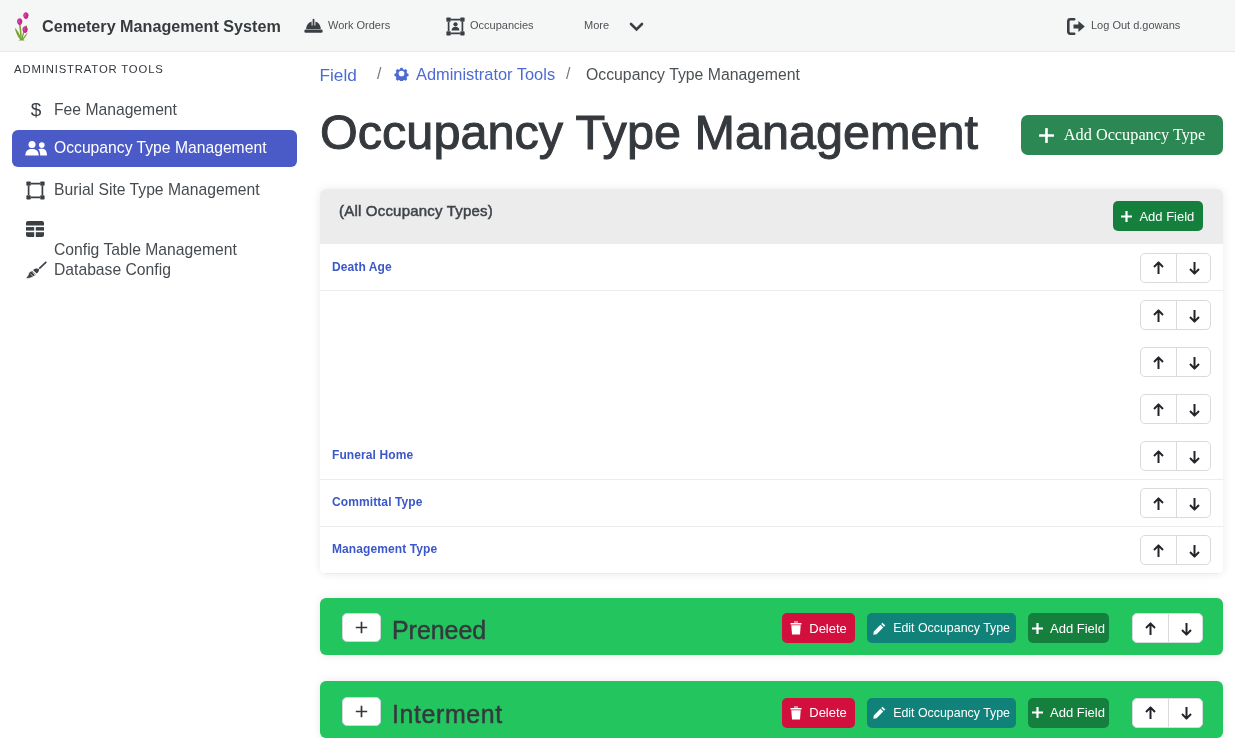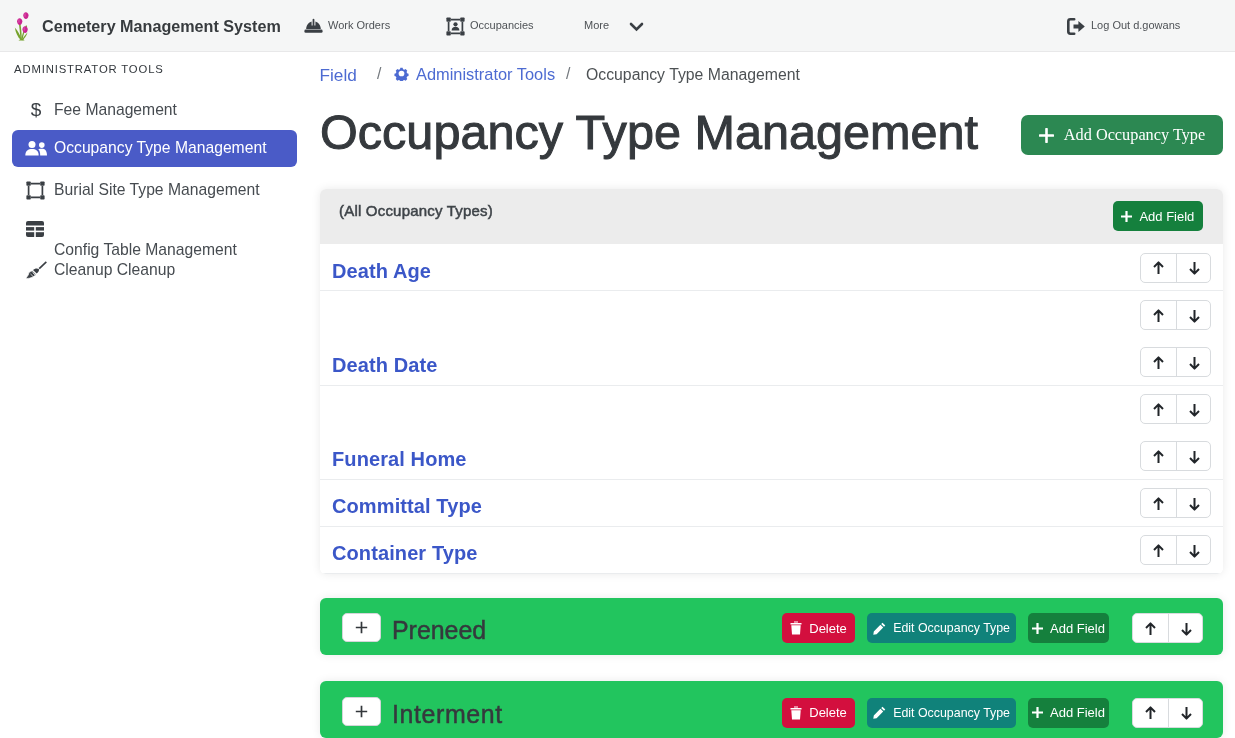--- a/index.html
+++ b/index.html
@@ -32,21 +32,21 @@
   background:#2c8852; border-radius:7px; color:#fff; font-size:16.3px;
   display:flex; align-items:center; justify-content:center;font-family:Liberation Serif, serif; }
 
 
 #card { position:absolute; left:320px; top:189px; width:903px; height:385px;
   border-radius:6px; overflow:hidden; box-shadow:0 0 10px rgba(0,0,0,0.085); }
 #card-head { position:absolute; left:0; top:0; width:903px; height:55.4px; background:#ececec; }
 #card-head .t { position:absolute; left:19px; top:13px; font-size:15px; font-weight:500; color:#3f4449; letter-spacing:0.2px; -webkit-text-stroke:0.5px #3f4449; }
 .row { position:absolute; left:0; width:903px; height:47px; background:#fff;
   border-bottom:1px solid #eaecee; }
-.row .lab { position:absolute; left:12px; top:15.5px; font-size:20px; font-weight:700; color:#3b57c8; letter-spacing:0.1px; }
+.row .lab { position:absolute; left:12px; top:15.5px; font-size:12px; font-weight:700; color:#3b57c8; letter-spacing:0.1px; }
 .arrgrp { position:absolute; width:71px; height:30px; background:#fff;
   border:1px solid #d8dbde; border-radius:5px; }
 .arrgrp .mid { position:absolute; left:35px; top:0; width:1px; height:28px; background:#d8dbde; }
 .arr { position:absolute; top:1px; width:35px; height:27px; display:flex;
   align-items:center; justify-content:center; }
 
 
 .sbtn { position:absolute; height:30px; border-radius:5px; color:#fff;
   display:flex; align-items:center; justify-content:center; font-size:13px; white-space:nowrap; }
 .red { background:#d30f3e; }
@@ -179,21 +179,21 @@
 
 <div class="sicon" style="top:261px;">
     <svg width="21" height="19" viewBox="0 0 21 19">
       <g fill="#3a3f44">
         <path d="M19.8 0.3 L20.9 1.4 L13.8 8.2 L12.6 7 Z"></path>
         <path d="M12.9 8 C11 7 8.6 7.4 7 9 L10.7 12.6 C12.3 11 13.3 10.2 12.9 8 Z"></path>
         <path d="M6.2 9.8 L10 13.5 C8.5 15.3 4.8 17.6 0.7 17.5 C0.3 17.5 0.1 17.1 0.3 16.8 C1.8 14.9 2.6 13.6 2.9 11.6 C3.8 10.9 5.1 10.3 6.2 9.8 Z M4.5 13 L7 15.4 M6.5 11.5 L9 14" stroke="#fff" stroke-width="0.7"></path>
       </g>
     </svg>
   </div>
-<div class="sitem" style="top:261px;">Cleanup Cleanup</div>
+<div class="sitem" style="top:261px;">Database Config</div>
 
 <div id="crumb">Field</div>
 <div class="abs" style="left:377px;top:65px;font-size:15.8px;color:#73787d;">/</div>
 <div class="abs" style="left:394px;top:66px;">
 <svg width="15" height="15" viewBox="0 0 100 100" fill="#4d6bd2">
 <path d="M41 5 h18 l3 12 a35 35 0 0 1 10 4 l11 -6 l13 13 l-6 11 a35 35 0 0 1 4 10 l12 3 v18 l-12 3 a35 35 0 0 1 -4 10 l6 11 l-13 13 l-11 -6 a35 35 0 0 1 -10 4 l-3 12 h-18 l-3 -12 a35 35 0 0 1 -10 -4 l-11 6 l-13 -13 l6 -11 a35 35 0 0 1 -4 -10 l-12 -3 v-18 l12 -3 a35 35 0 0 1 4 -10 l-6 -11 l13 -13 l11 6 a35 35 0 0 1 10 -4 z" transform="translate(8,8) scale(0.84)"></path>
 <circle cx="50" cy="50" r="19" fill="#fff"></circle>
 </svg>
 </div>
 <div class="abs" style="left:416px;top:65px;font-size:16.4px;color:#4d6bd2;">Administrator Tools</div>
@@ -208,31 +208,28 @@
   Add Occupancy Type
 </div>
 
 <div id="card">
   <div id="card-head">
       <div class="t">(All Occupancy Types)</div>
     </div>
 <div class="row" style="top: 55.4px; height: 47.08px;">
       <div class="lab">Death Age</div>
     </div>
-    <div class="row" style="top: 149.56px; height: 47.08px;">
-      <div class="lab">Death Date</div>
-    </div>
     <div class="row" style="top: 290.8px; height: 47.08px;">
       <div class="lab">Committal Type</div>
     </div>
     <div class="row" style="top: 243.72px; height: 47.08px;">
       <div class="lab">Funeral Home</div>
     </div>
     <div class="row" style="top: 337.88px; height: 47.08px;">
-      <div class="lab">Container Type</div>
+      <div class="lab">Management Type</div>
     </div>
   </div>
 <div class="sbtn green" style="left:1112.9px;top:201px;width:90px;">
   <svg width="11" height="11" viewBox="0 0 11 11" style="margin-right:7px;">
       <path d="M5.5 0.5 V10.5 M0.5 5.5 H10.5" stroke="#fff" stroke-width="2.2" stroke-linecap="round"></path>
     </svg>
   Add Field
 </div>
 
 <div id="rows"></div>

